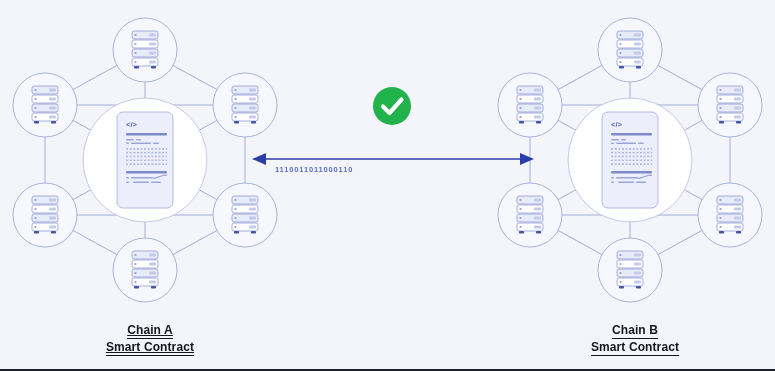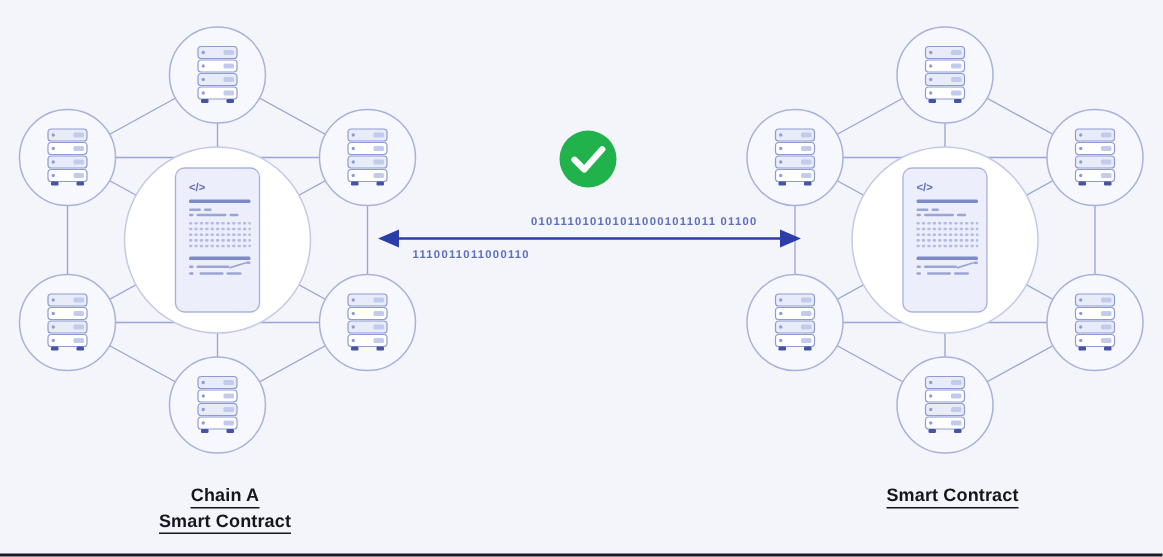--- a/index.html
+++ b/index.html
@@ -48,21 +48,21 @@
     letter-spacing: 0.1px;
     width: 200px;
   }
   .chain-label .line {
     display: block;
   }
   .chain-label .line span {
     border-bottom: 1.4px solid #14161f;
     padding-bottom: 1px;
   }
-  #label-chain-a { left: 50px; top: 322px; }
+  #label-chain-a { left: 50px; top: 322px; text-decoration: underline; }
   #label-chain-b { left: 535px; top: 322px; }
   .binary-text {
     position: absolute;
     font-family: "Liberation Sans", sans-serif;
     font-size: 7.5px;
     font-weight: bold;
     letter-spacing: 0.85px;
     color: #5b6fc4;
     white-space: nowrap;
   }
@@ -323,26 +323,26 @@
       <polygon points="252,159 266,153 266,165" fill="#2b3da8"></polygon>
       <polygon points="534,159 520,153 520,165" fill="#2b3da8"></polygon>
     </g>
 
     <g>
       <circle cx="392" cy="106" r="19" fill="#22b24c"></circle>
       <path d="M383 106.5 L389.5 113 L401.5 99.5" stroke="#ffffff" stroke-width="4.2" fill="none" stroke-linecap="round" stroke-linejoin="round"></path>
     </g>
   </svg>
 
-  <div class="binary-text" id="binary-top">0101110101010110001011011 01100</div>
   <div class="binary-text" id="binary-bottom">1110011011000110</div>
 
   <div class="chain-label" id="label-chain-a">
     <span class="line"><span>Chain A</span></span>
     <span class="line"><span>Smart Contract</span></span>
   </div>
 
   <div class="chain-label" id="label-chain-b">
+    <span class="line"><span>Chain B</span></span>
     <span class="line"><span>Smart Contract</span></span>
   </div>
 
   <div class="bottom-rule"></div>
 </div>
 
 </body></html>

